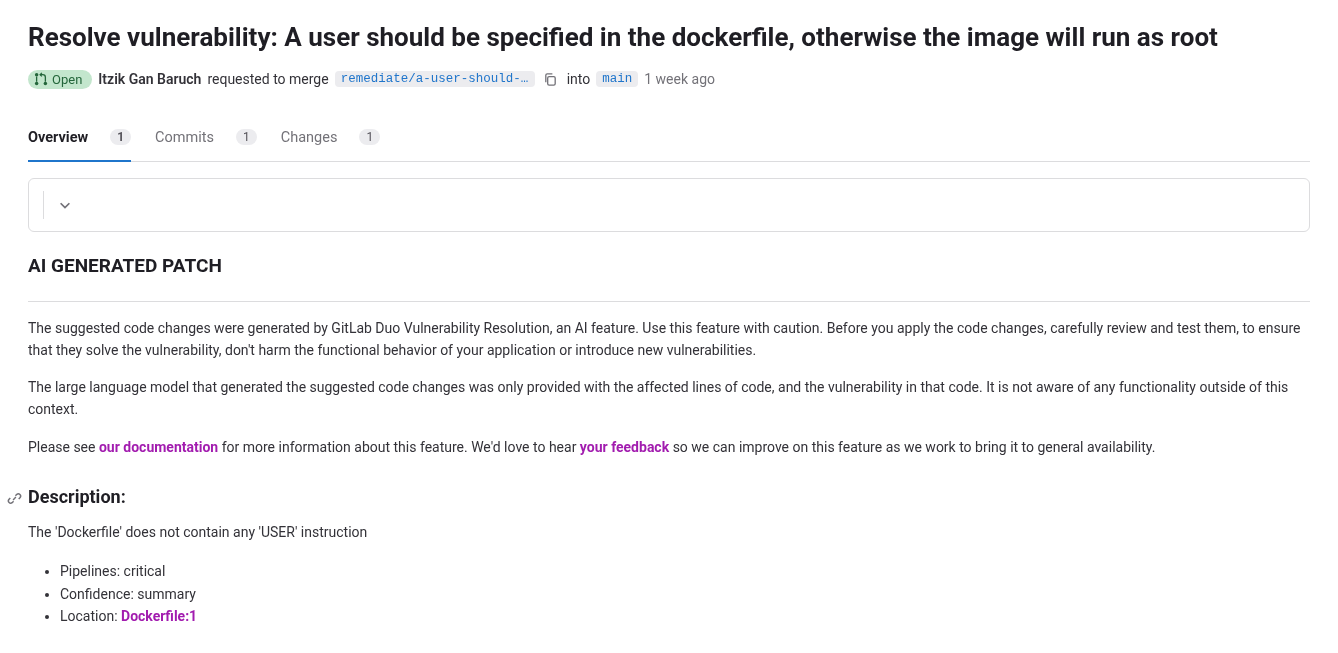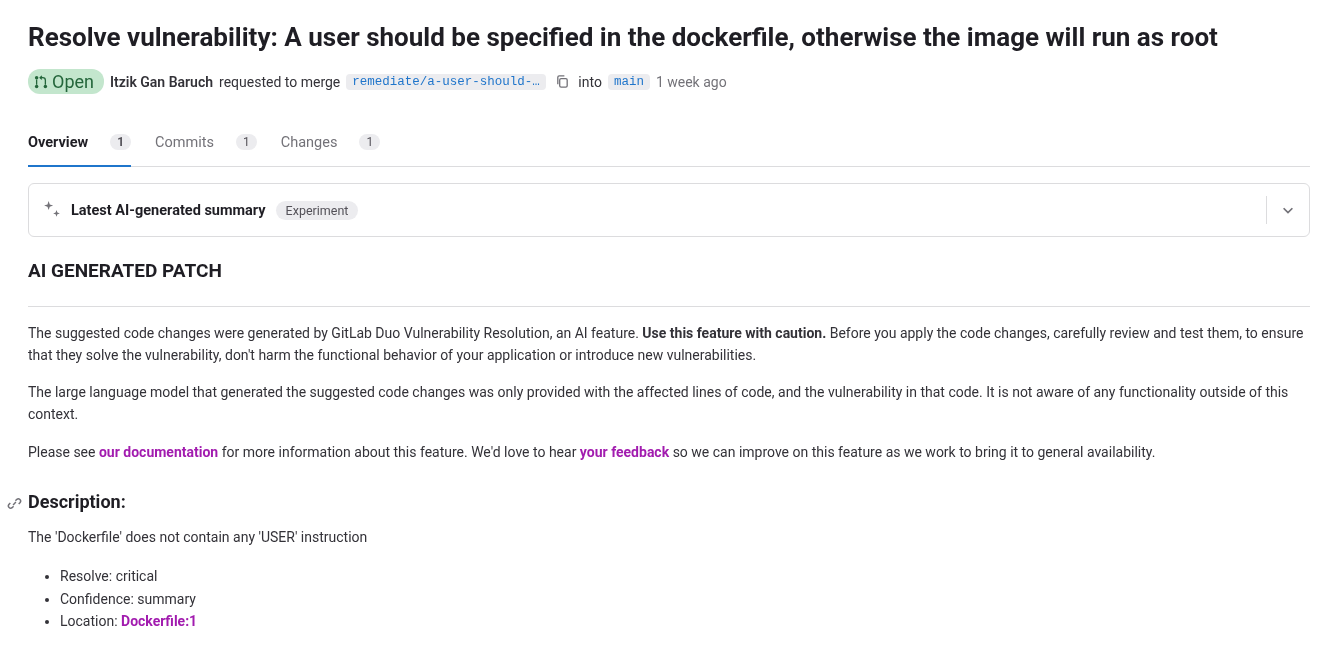--- a/index.html
+++ b/index.html
@@ -29,21 +29,21 @@
       color: #333238;
     }
     .badge-open {
       display: inline-flex;
       align-items: center;
       gap: 4px;
       background: #c3e6cd;
       color: #24663b;
       border-radius: 12px;
       padding: 2px 10px 2px 6px;
-      font-size: 18px;
+      font-size: 13px;
       font-weight: 400;
       text-align: center;
     }
     .badge-open svg { width: 14px; height: 14px; }
     .author { font-weight: 600; }
     .branch-chip {
       background: #ececef;
       color: #1f75cb;
       font-family: "SFMono-Regular", Consolas, "Liberation Mono", Menlo, monospace;
       font-size: 12.5px;
@@ -141,21 +141,21 @@
       margin-top: 22px;
       padding-bottom: 24px;
       border-bottom: 1px solid #dcdcde;
     }
     .body-text {
       margin-top: 16px;
       line-height: 1.55;
       color: #333238;
     }
     .body-text p { margin-bottom: 16px; }
-    .body-text strong { font-weight: 700; }
+    .body-text strong { font-weight: 400; }
     a.link { color: #a21caf; text-decoration: none; cursor: pointer; font-weight: bold; }
     h3.sub-heading {
       font-size: 18px;
       font-weight: 700;
       color: #1f1e24;
       margin-top: 24px;
       margin-bottom: 12px;
       position: relative;
     }
     .link-anchor {
@@ -216,29 +216,20 @@
       <span>Commits</span>
       <span class="tab-count">1</span>
     </div>
     <div class="tab">
       <span>Changes</span>
       <span class="tab-count">1</span>
     </div>
   </div>
 
   <div class="summary-box">
-    <div class="left">
-      <span class="icon">
-        <svg viewBox="0 0 16 16" fill="currentColor">
-            <path d="M5 0l1 3 3 1-3 1-1 3-1-3-3-1 3-1zM12 8l.8 2.2L15 11l-2.2.8L12 14l-.8-2.2L9 11l2.2-.8z"></path>
-          </svg>
-      </span>
-      <span class="summary-title">Latest AI-generated summary</span>
-      <span class="experiment-badge">Experiment</span>
-    </div>
     <div class="chevron-wrap">
       <svg width="14" height="14" viewBox="0 0 16 16" fill="none" stroke="currentColor" stroke-width="2">
           <path d="M3 6l5 5 5-5"></path>
         </svg>
     </div>
   </div>
 
   <h2 class="section-heading">AI GENERATED PATCH</h2>
 
   <div class="body-text">
@@ -253,21 +244,21 @@
     <h3 class="sub-heading">
       <span class="link-anchor">
         <svg width="15" height="15" viewBox="0 0 16 16" fill="none" stroke="currentColor" stroke-width="1.6">
             <path d="M6.5 9.5 9.5 6.5M7 11l-1.5 1.5a2.5 2.5 0 0 1-3.5-3.5L3.5 7.5M9 5l1.5-1.5a2.5 2.5 0 0 1 3.5 3.5L12.5 8.5"></path>
           </svg>
       </span>
       <span>Description:</span>
     </h3>
     <p class="desc-line">The 'Dockerfile' does not contain any 'USER' instruction</p>
     <ul class="bullets">
-      <li><span>Resolve: </span><span>critical</span></li>
+      <li><span>Pipelines: </span><span>critical</span></li>
       <li><span>Confidence: </span><span>summary</span></li>
       <li><span>Location: </span><a class="link">Dockerfile:1</a></li>
     </ul>
 
     <h3 class="sub-heading">Identifiers:</h3>
 
   </div>
 </div>
 
 </body></html>

